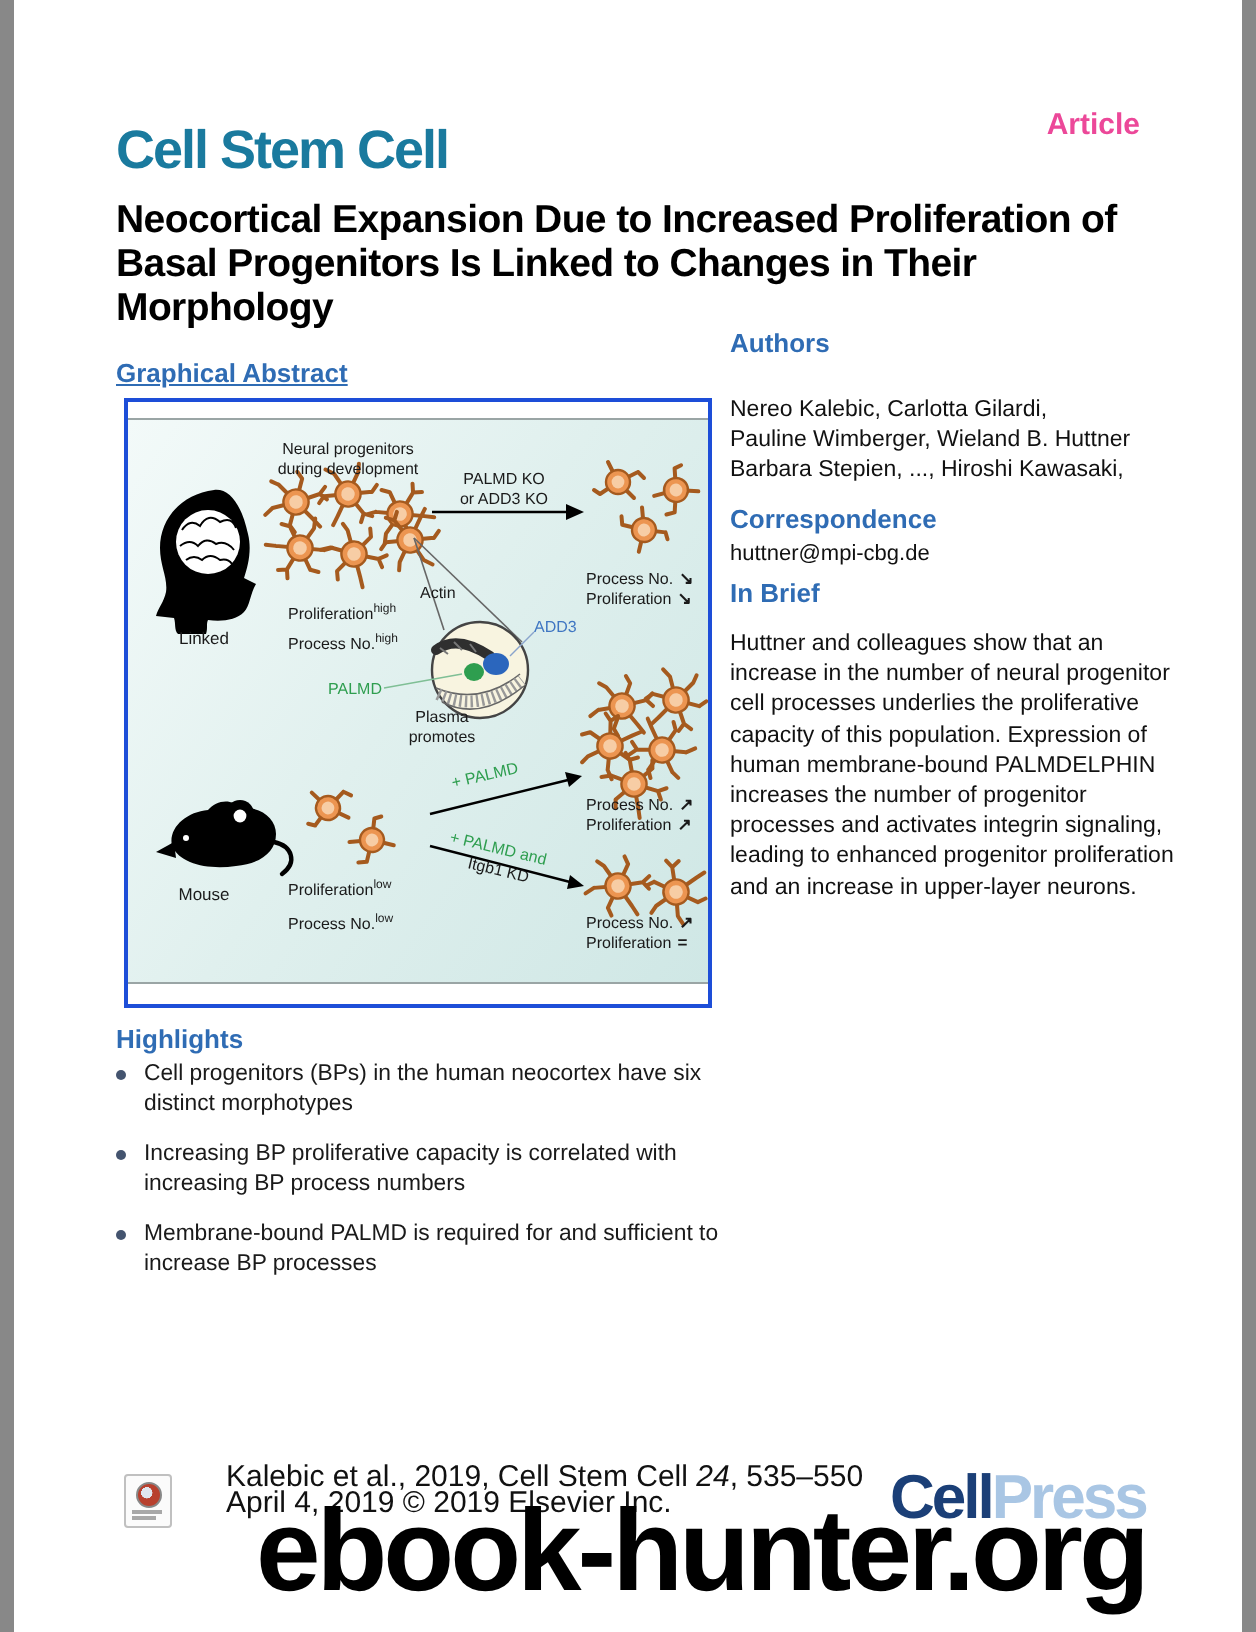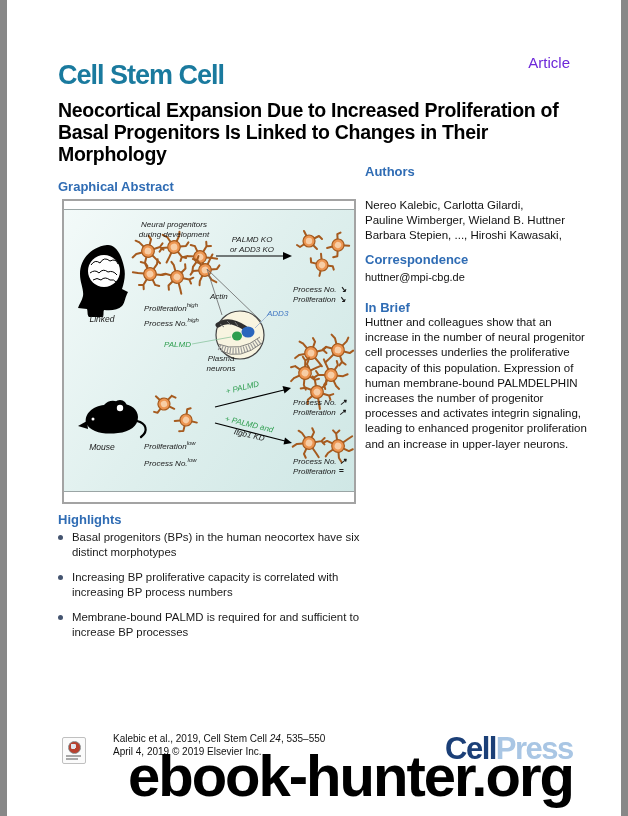--- a/index.html
+++ b/index.html
@@ -3,25 +3,25 @@
 <meta charset="utf-8">
 <style>
   html,body{margin:0;padding:0;background:#888;}
   .page{
     position:relative;width:614px;height:816px;background:#ffffff;
     font-family:"Liberation Sans",sans-serif;overflow:hidden;margin:0 auto;
   }
   .abs{position:absolute;}
   
   .journal-logo{left:51px;top:60px;font-size:27px;font-weight:bold;color:#1a7a9e;letter-spacing:-1px;}
-  .article-label{right:51px;top:54px;font-size:15px;font-weight:normal;color:#6d28d9;}
+  .article-label{right:51px;top:54px;font-size:15px;font-weight:bold;color:#ec4899;}
   .paper-title{left:51px;top:99px;width:540px;font-size:19.5px;font-weight:bold;color:#000;line-height:22px;letter-spacing:-0.3px;}
   .section-heading{color:#2f6cb4;font-size:13px;font-weight:bold;}
   
-  .figure{left:55px;top:199px;width:290px;height:301px;border:2px solid #a3a3a3;background:#fff;font-style:italic;}
+  .figure{left:55px;top:199px;width:290px;height:301px;border:2px solid #1d4ed8;background:#fff;}
   .fig-panel{position:absolute;left:0;right:0;top:8px;bottom:10px;
     background:linear-gradient(125deg,#f3faf9 0%,#e0f0ee 48%,#cfe7e5 100%);
     border-top:1px solid #9aa5a5;border-bottom:1px solid #9aa5a5;}
   .fig-canvas{position:absolute;left:0;top:0;width:290px;height:301px;}
   .fig-label{position:absolute;font-size:8px;line-height:9.5px;color:#1a1a1a;white-space:nowrap;}
   .fig-label sup{font-size:6px;}
   .center{text-align:center;}
   .green{color:#2e9e4f;}
   .blue{color:#3f76c2;}
   .res-line{display:flex;gap:3px;align-items:baseline;}
@@ -35,37 +35,37 @@
   
   .hl-list{left:51px;top:530px;width:316px;}
   .hl-item{display:flex;gap:9px;margin-bottom:11px;}
   .hl-bullet{flex:0 0 auto;width:5px;height:5px;border-radius:50%;background:#44546f;margin-top:5px;}
   .hl-text{font-size:11.4px;line-height:14.5px;color:#1a1a1a;}
   
   .badge{left:55px;top:737px;width:22px;height:25px;border:1px solid #c0c0c0;border-radius:2px;background:#fbfbfb;}
   .badge-circle{position:absolute;left:5px;top:3px;width:11px;height:11px;border-radius:50%;
     background:radial-gradient(circle at 40% 40%, #e0e6ee 0 30%, #b8402e 31% 100%);border:0.5px solid #888;}
   .badge-bar{position:absolute;left:3px;height:1.5px;background:#a8a8a8;}
-  .citation{left:106px;top:733px;font-size:10px;line-height:12.6px;color:#111;}
+  .citation{left:106px;top:733px;font-size:15px;line-height:12.6px;color:#111;}
   .doi-link{color:#4e92cc;text-decoration:none;}
   .cellpress{left:438px;top:731px;font-size:31px;font-weight:bold;letter-spacing:-1.5px;white-space:nowrap;}
   .cp-cell{color:#1b3f77;}
   .cp-press{color:#a9c6e4;}
   .watermark{left:121px;top:747px;font-size:58px;font-weight:bold;color:#000;letter-spacing:-2px;white-space:nowrap;z-index:10;line-height:1;}
 </style>
 </head>
 <body>
 
 <div class="page">
 
   <div class="abs journal-logo">Cell Stem Cell</div>
   <div class="abs article-label">Article</div>
   <div class="abs paper-title">Neocortical Expansion Due to Increased Proliferation of Basal Progenitors Is Linked to Changes in Their Morphology</div>
 
-  <div class="abs section-heading" style="left:51px;top:179px;">Graphical Abstract</div>
+  <div class="abs section-heading" style="left:51px;top:179px;text-decoration:underline;">Graphical Abstract</div>
 
   <div class="abs figure">
     <div class="fig-panel"></div>
 
     <svg class="fig-canvas" viewBox="0 0 290 301">
       <defs>
         <g id="cellP">
           <g stroke="#a55a1e" stroke-width="2" stroke-linecap="round" fill="none">
             <path d="M0 0 L11 -6 M11 -6 L15 -4 M11 -6 L13 -10"></path>
             <path d="M0 0 L10 7 M10 7 L14 10"></path>
@@ -183,21 +183,21 @@
     <div class="fig-label" style="left:80px;top:100px;"><span>Proliferation</span><sup>high</sup></div>
     <div class="fig-label" style="left:80px;top:115px;"><span>Process No.</span><sup>high</sup></div>
     <div class="fig-label" style="left:80px;top:238px;"><span>Proliferation</span><sup>low</sup></div>
     <div class="fig-label" style="left:80px;top:255px;"><span>Process No.</span><sup>low</sup></div>
 
     <div class="fig-label" style="left:146px;top:91px;">Actin</div>
     <div class="fig-label blue" style="left:203px;top:108px;">ADD3</div>
     <div class="fig-label green" style="left:100px;top:139px;">PALMD</div>
     <div class="fig-label center" style="left:133px;top:153px;width:48px;">
       <div>Plasma</div>
-      <div>neurons</div>
+      <div>promotes</div>
     </div>
 
     <div class="fig-label center" style="left:150px;top:34px;width:76px;">
       <div>PALMD KO</div>
       <div>or  ADD3 KO</div>
     </div>
     <div class="fig-label green rot-up" style="left:162px;top:186px;">+ PALMD</div>
     <div class="fig-label green rot-dn" style="left:161px;top:213px;">+ PALMD and</div>
     <div class="fig-label rot-dn" style="left:170px;top:226px;">Itgb1 KD</div>
 
@@ -236,28 +236,28 @@
   <div class="abs section-heading" style="left:358px;top:164px;">Authors</div>
   <div class="abs right-col-text" style="left:358px;top:198px;">
     <div>Nereo Kalebic, Carlotta Gilardi,</div>
     <div>Pauline Wimberger, Wieland B. Huttner</div>
     <div>Barbara Stepien, ..., Hiroshi Kawasaki,</div>
   </div>
 
   <div class="abs section-heading" style="left:358px;top:252px;">Correspondence</div>
   <div class="abs email" style="left:358px;top:271px;">huttner@mpi-cbg.de</div>
 
-  <div class="abs section-heading" style="left:358px;top:300px;">In Brief</div>
+  <div class="abs section-heading" style="left:358px;top:289px;">In Brief</div>
   <div class="abs in-brief-text" style="left:358px;top:315px;">Huttner and colleagues show that an increase in the number of neural progenitor cell processes underlies the proliferative capacity of this population. Expression of human membrane-bound PALMDELPHIN increases the number of progenitor processes and activates integrin signaling, leading to enhanced progenitor proliferation and an increase in upper-layer neurons.</div>
 
   <div class="abs section-heading" style="left:51px;top:512px;">Highlights</div>
   <div class="abs hl-list">
     <div class="hl-item">
       <div class="hl-bullet"></div>
-      <div class="hl-text">Basal progenitors (BPs) in the human neocortex have six distinct morphotypes</div>
+      <div class="hl-text">Cell progenitors (BPs) in the human neocortex have six distinct morphotypes</div>
     </div>
     <div class="hl-item">
       <div class="hl-bullet"></div>
       <div class="hl-text">Increasing BP proliferative capacity is correlated with increasing BP process numbers</div>
     </div>
     <div class="hl-item">
       <div class="hl-bullet"></div>
       <div class="hl-text">Membrane-bound PALMD is required for and sufficient to increase BP processes</div>
     </div>
   </div>

